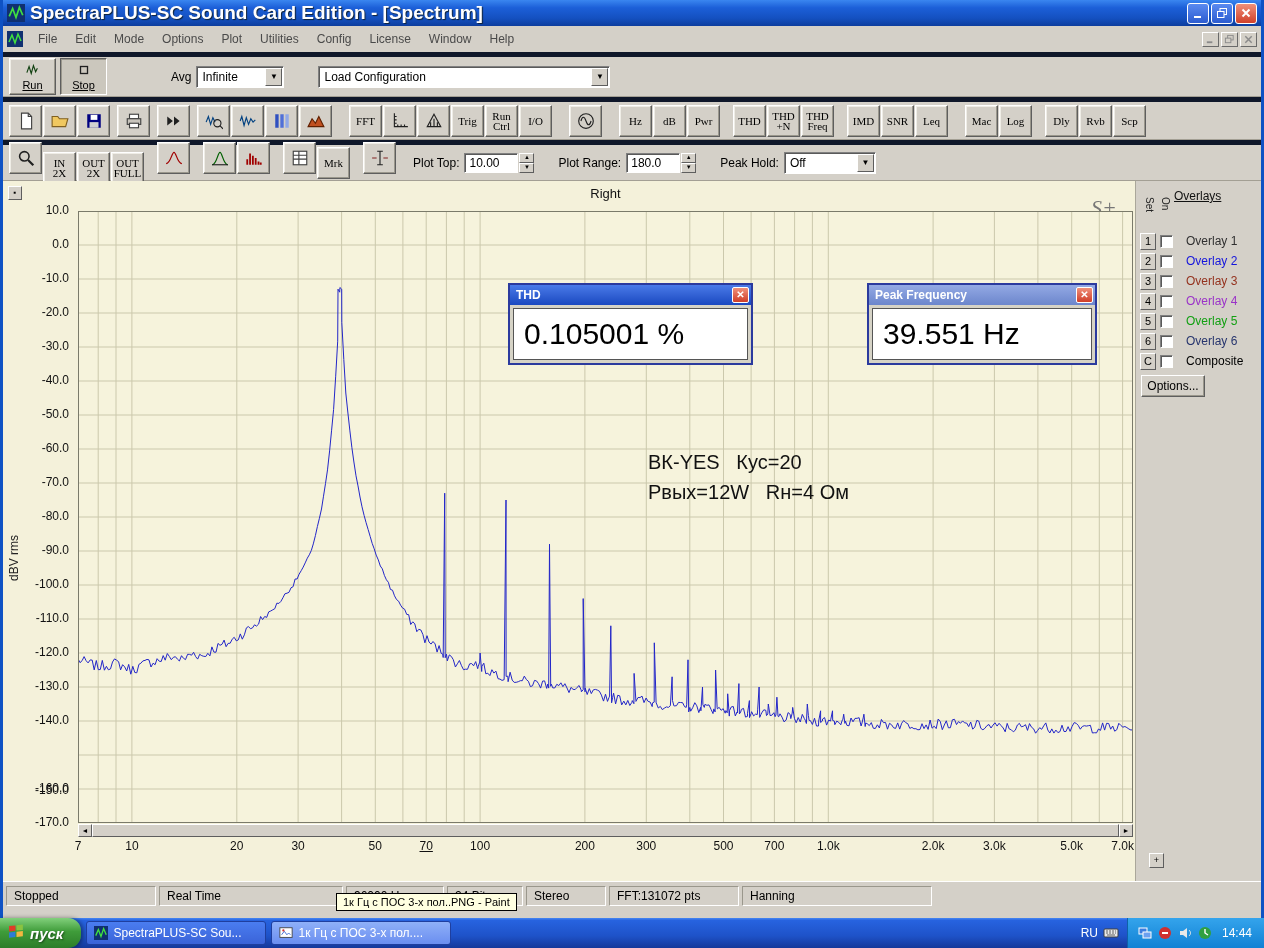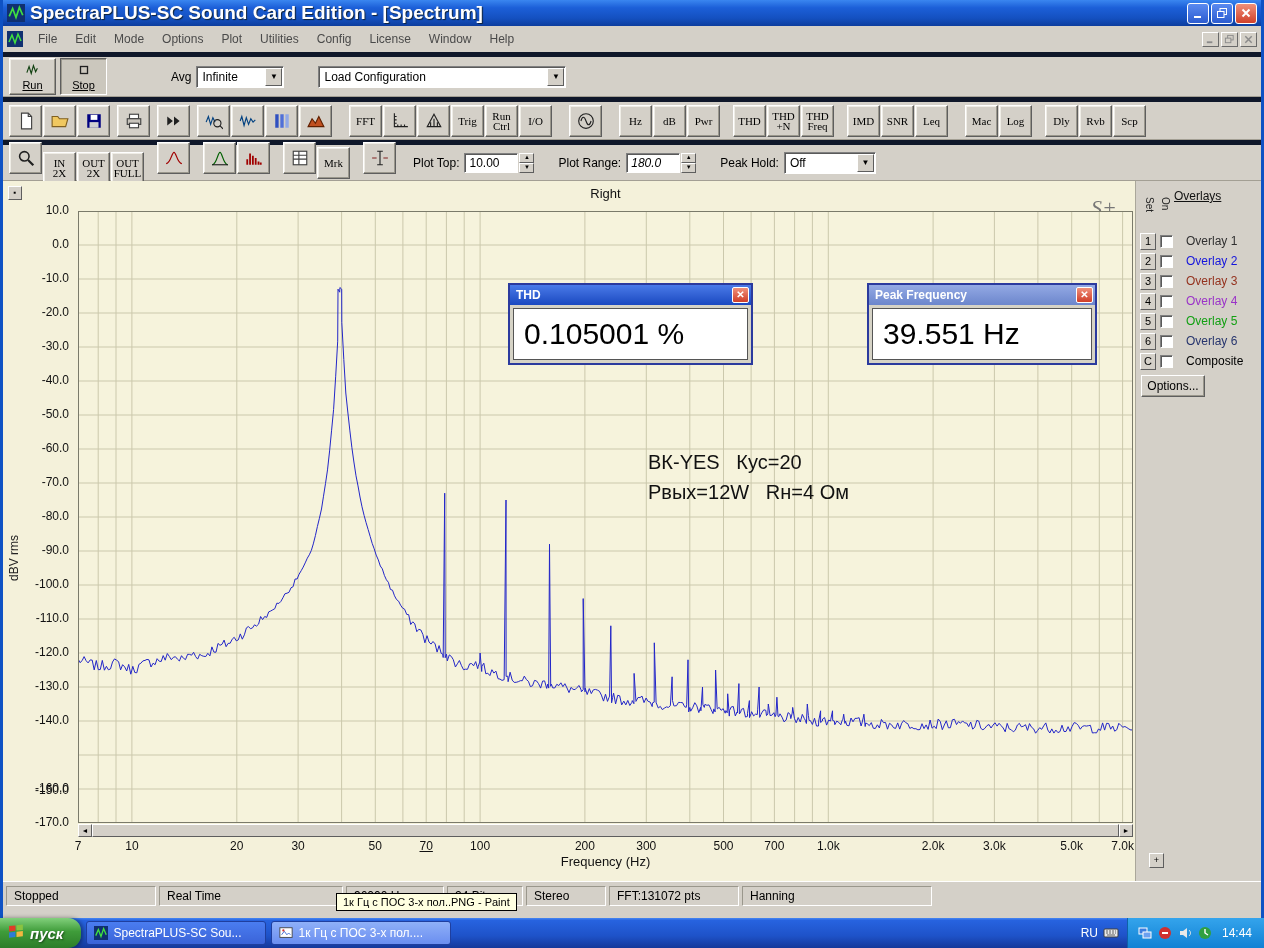--- a/index.html
+++ b/index.html
@@ -161,21 +161,21 @@
         <span><svg viewBox="0 0 16 16" width="14" height="14">
               <rect x="4" y="4" width="8" height="8" fill="none" stroke="#202020" stroke-width="1.5"></rect>
             </svg></span>
         <u>Stop</u>
       </button>
       <span class="lbl" style="margin-left:60px">Avg</span>
       <div class="combo" style="width:88px">
         <span class="combo-text">Infinite</span>
         <span class="combo-arrow">▼</span>
       </div>
-      <div class="combo" style="width:248px;margin-left:34px">
+      <div class="combo" style="width:292px;margin-left:34px">
         <span class="combo-text">Load Configuration</span>
         <span class="combo-arrow">▼</span>
       </div>
     </div>
 
     <div class="toolbar tb2" id="tb-row2">
         <button class="tbtn">
           <svg viewBox="0 0 16 16" width="18" height="18">
             <path d="M4 1h6l3 3v11H4z" fill="#fff" stroke="#404040"></path>
             <path d="M10 1v3h3" fill="none" stroke="#404040"></path>
@@ -314,21 +314,21 @@
               <path d="M1 8h4m6 0h4" stroke="#802020"></path>
             </svg>
           </button></span>
       <span class="lbl" style="margin-left:16px">Plot Top:</span>
       <input class="numbox" style="width: 54px;" value="10.00">
       <span class="spin">
           <button>▲</button>
           <button>▼</button>
         </span>
       <span class="lbl" style="margin-left:24px">Plot Range:</span>
-      <input class="numbox" style="width: 54px; font-style: italic;" value="180.0">
+      <input class="numbox" style="width: 54px;" value="180.0">
       <span class="spin">
           <button>▲</button>
           <button>▼</button>
         </span>
       <span class="lbl" style="margin-left:24px">Peak Hold:</span>
       <div class="combo" style="width:92px">
         <span class="combo-text">Off</span>
         <span class="combo-arrow">▼</span>
       </div>
     </div>
@@ -426,21 +426,20 @@
           <span class="xtick" style="left: 486.94px;">200</span>
           <span class="xtick" style="left: 548.253px;">300</span>
           <span class="xtick" style="left: 625.498px;">500</span>
           <span class="xtick" style="left: 676.378px;">700</span>
           <span class="xtick" style="left: 730.313px;">1.0k</span>
           <span class="xtick" style="left: 835.129px;">2.0k</span>
           <span class="xtick" style="left: 896.442px;">3.0k</span>
           <span class="xtick" style="left: 973.687px;">5.0k</span>
           <span class="xtick" style="left: 1024.57px;">7.0k</span>
         </div>
-      <div class="xaxis-label">Frequency (Hz)</div>
 
       <div class="readout" style="left:505px;top:102px;width:245px">
         <div class="rtitle">
           <span class="rname">THD</span>
           <button class="rclose">✕</button>
         </div>
         <div class="rbody">0.105001 %</div>
       </div>
 
       <div class="readout inactive" style="left:864px;top:102px;width:230px">

